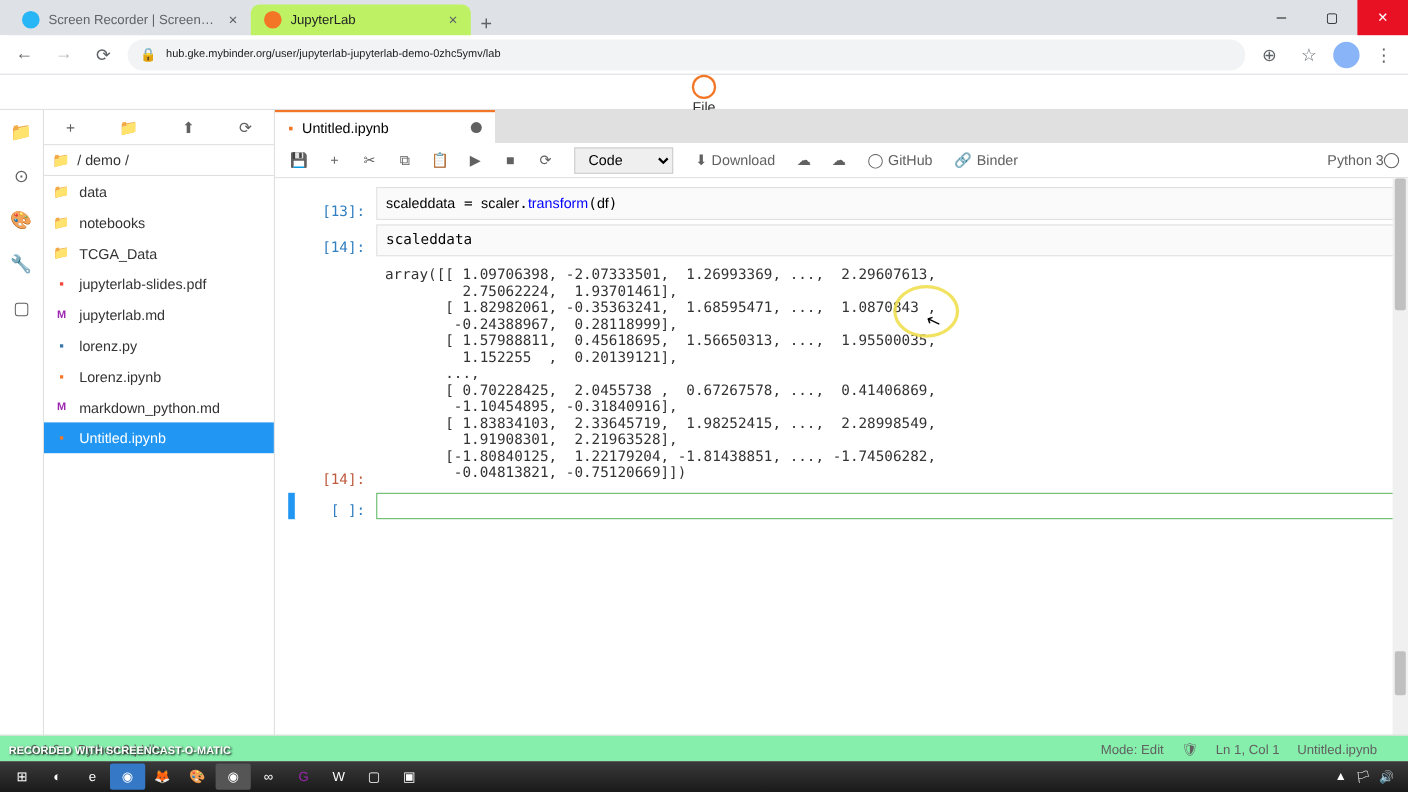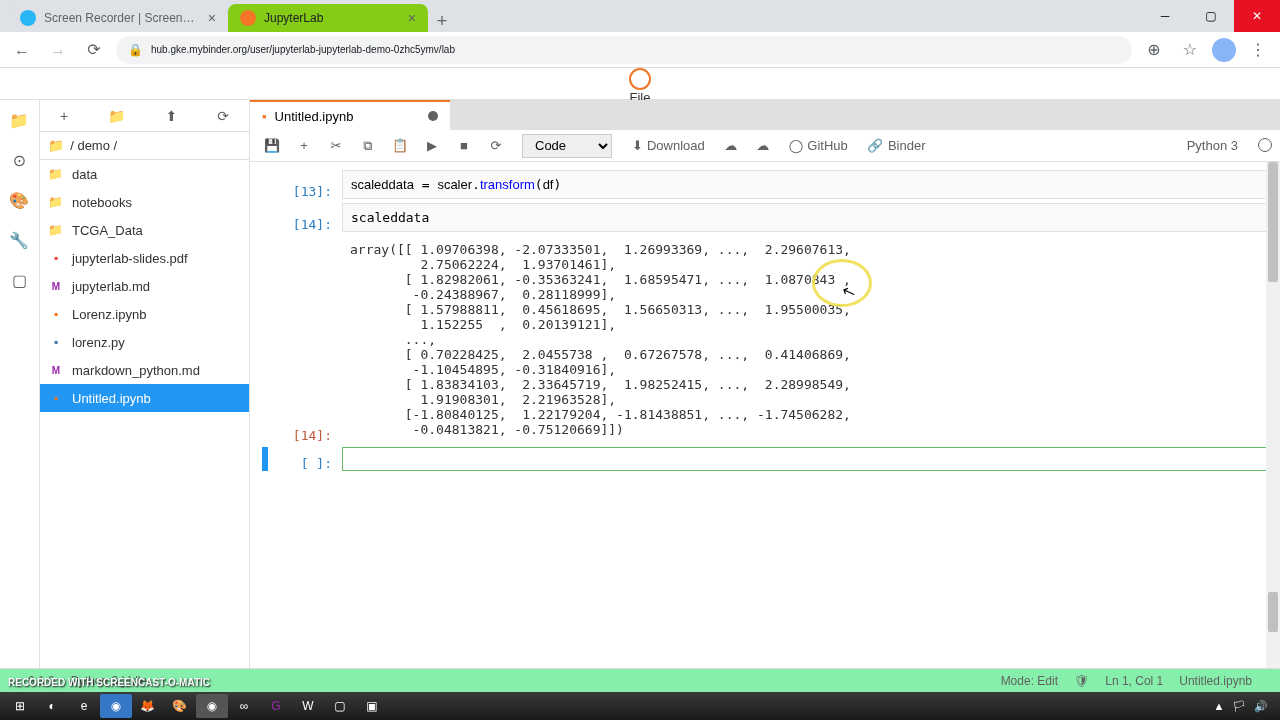--- a/index.html
+++ b/index.html
@@ -2,21 +2,21 @@
 <html><head>
 <meta charset="utf-8">
 <style>
 * { margin: 0; padding: 0; box-sizing: border-box; font-family: -apple-system, BlinkMacSystemFont, "Segoe UI", Arial, sans-serif; }
 body { width: 1280px; height: 720px; overflow: hidden; background: #fff; position: relative; }
 
 
 .browser-titlebar { height: 32px; background: #dee1e6; display: flex; align-items: stretch; }
 .browser-tabs { display: flex; padding-left: 8px; align-items: flex-end; }
 .browser-tab { display: flex; align-items: center; gap: 8px; padding: 6px 12px; background: #dee1e6; border-radius: 8px 8px 0 0; font-size: 12px; color: #5f6368; min-width: 200px; max-width: 220px; position: relative; }
-.browser-tab.active { background: #84cc16; color: #202124; }
+.browser-tab.active { background: #bef264; color: #202124; }
 .tab-favicon { width: 16px; height: 16px; border-radius: 50%; background: #888; flex-shrink: 0; }
 .tab-title { white-space: nowrap; overflow: hidden; text-overflow: ellipsis; flex: 1; }
 .tab-close { font-size: 14px; color: #5f6368; cursor: pointer; }
 .new-tab-btn { width: 28px; display: flex; align-items: center; justify-content: center; color: #5f6368; font-size: 18px; }
 .window-controls { margin-left: auto; display: flex; }
 .window-btn { width: 46px; display: flex; align-items: center; justify-content: center; font-size: 12px; }
 .window-btn.close { background: #e81123; color: #fff; }
 
 .browser-toolbar { height: 36px; background: #fff; display: flex; align-items: center; padding: 0 8px; gap: 8px; border-bottom: 1px solid #dadce0; }
 .nav-btn { width: 28px; height: 28px; display: flex; align-items: center; justify-content: center; color: #5f6368; border-radius: 50%; }
@@ -58,21 +58,21 @@
 .tab-bar { height: 30px; background: #e0e0e0; display: flex; }
 .nb-tab { background: #fff; display: flex; align-items: center; gap: 8px; padding: 0 12px; min-width: 200px; border-top: 2px solid #f37626; font-size: 13px; }
 .nb-tab-icon::before { content: '▪'; color: #f37626; }
 .dirty-dot { width: 10px; height: 10px; border-radius: 50%; background: #616161; margin-left: auto; }
 
 .notebook-toolbar { height: 32px; background: #fff; display: flex; align-items: center; gap: 4px; padding: 0 8px; border-bottom: 1px solid #e0e0e0; font-size: 13px; }
 .nb-tool-btn { width: 28px; height: 28px; display: flex; align-items: center; justify-content: center; color: #616161; }
 .cell-type-select { height: 24px; border: 1px solid #ccc; padding: 0 8px; font-size: 13px; margin: 0 8px; min-width: 90px; }
 .nb-tool-link { display: flex; align-items: center; gap: 4px; margin: 0 8px; color: #616161; }
 .nb-tool-spacer { flex: 1; }
-.kernel-status { display: flex; align-items: flex-start; gap: 20px; color: #616161; }
+.kernel-status { display: flex; align-items: flex-end; gap: 0; color: #616161; }
 .kernel-circle { width: 14px; height: 14px; border: 1.5px solid #616161; border-radius: 50%; }
 
 .notebook-content { flex: 1; background: #fff; overflow-y: auto; padding: 8px 12px; position: relative; }
 .cell { display: flex; margin-bottom: 4px; align-items: flex-end; }
 .cell-prompt { width: 80px; text-align: right; padding-right: 10px; font-family: monospace; font-size: 13px; color: #307fc1; padding-top: 6px;}
 .out-prompt { color: #bf5b3d; }
 .cell-body { flex: 1; }
 .cell-input { border: 1px solid #e0e0e0; padding: 6px 8px; font-family: monospace; font-size: 13px; background: #fafafa; }
 .cell-input.active { border: 1px solid #66bb6a; background: #fff; }
 .cell-output { padding: 6px 8px; font-family: monospace; font-size: 13px; white-space: pre; color: #333; }
@@ -185,26 +185,26 @@
           </div>
           <div class="file-item">
             <span class="file-icon pdf-icon"></span>
             <span>jupyterlab-slides.pdf</span>
           </div>
           <div class="file-item">
             <span class="file-icon md-icon"></span>
             <span>jupyterlab.md</span>
           </div>
           <div class="file-item">
+            <span class="file-icon py-icon"></span>
+            <span>lorenz.py</span>
+          </div>
+          <div class="file-item">
             <span class="file-icon ipynb-icon"></span>
             <span>Lorenz.ipynb</span>
-          </div>
-          <div class="file-item">
-            <span class="file-icon py-icon"></span>
-            <span>lorenz.py</span>
           </div>
           <div class="file-item">
             <span class="file-icon md-icon"></span>
             <span>markdown_python.md</span>
           </div>
           <div class="file-item selected">
             <span class="file-icon ipynb-icon"></span>
             <span>Untitled.ipynb</span>
           </div>
         </div>

